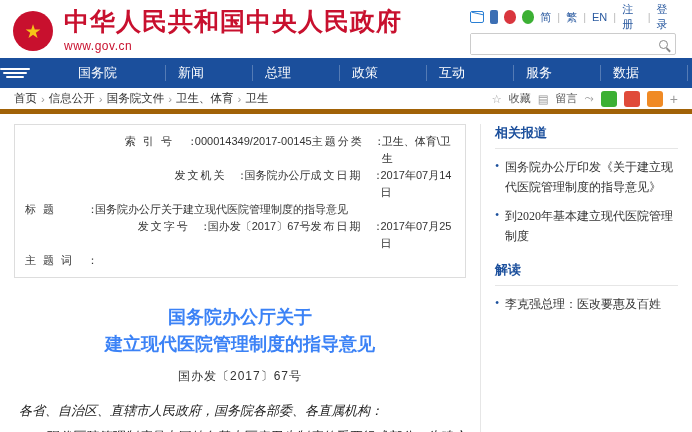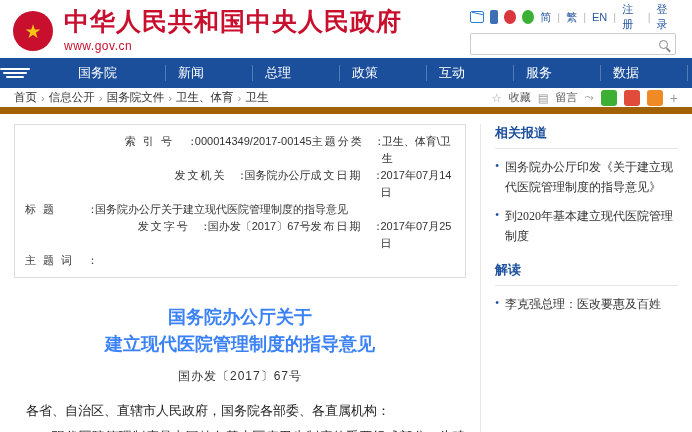--- a/index.html
+++ b/index.html
@@ -71,21 +71,21 @@
     position: relative; white-space: nowrap;
   }
   .nav-item + .nav-item:before {
     content: ""; position: absolute; left: 0; top: 7px; bottom: 7px; width: 1px; background: rgba(255,255,255,.25);
   }
   .nav-item.last { margin-left: auto; padding-right: 16px; }
 
   
   .crumbbar {
     height: 26px; display: flex; align-items: center; padding: 0 14px;
-    font-size: 11.5px; color: #555; border-bottom: 7px solid #a16207; background: #fff;
+    font-size: 11.5px; color: #555; border-bottom: 5px solid #a16207; background: #fff;
   }
   .crumbbar a { color: #333; text-decoration: none; }
   .crumb-sep { margin: 0 4px; color: #999; }
   .crumb-tools { margin-left: auto; display: flex; align-items: center; gap: 7px; }
   .tool-txt { color: #555; font-size: 11px; }
   .star { color: #999; }
   .sq { width: 16px; height: 16px; border-radius: 3px; display: inline-block; }
   .sq.green { background: #3cb034; }
   .sq.red { background: #e04b3a; }
   .sq.orange { background: #f08a24; }
@@ -107,21 +107,21 @@
   .meta-colon { width: 8px; flex: 0 0 8px; }
   .meta-val { color: #333; }
 
   .doc-title {
     text-align: center; font-family: "Liberation Serif", serif; font-weight: bold;
     font-size: 18px; color: #3b82f6; line-height: 1.5; margin-top: 26px;
   }
   .doc-number { text-align: center; font-size: 12px; color: #333; margin-top: 10px; letter-spacing: 1px; }
 
   .doc-body { margin-top: 14px; font-size: 13px; line-height: 1.85; color: #222; font-family: "Liberation Serif", serif; }
-  .doc-body p { margin: 0 0 2px 12px; text-align: justify; }
+  .doc-body p { margin: 0 0 2px 5px; text-align: justify; font-style: italic; }
   .indent { text-indent: 2em; }
 
   .side-title { font-size: 13px; font-weight: bold; color: #1b4f9c; padding-bottom: 6px; border-bottom: 1px solid #e6e6e6; }
   .side-list { margin-top: 8px; }
   .side-item {
     font-size: 12px; color: #333; line-height: 1.7; margin-bottom: 8px;
     padding-left: 10px; position: relative; font-family: "Liberation Serif", serif;
   }
   .side-item:before { content: "•"; position: absolute; left: 0; top: -1px; color: #1b4f9c; }
   .side-title.second { margin-top: 14px; }

